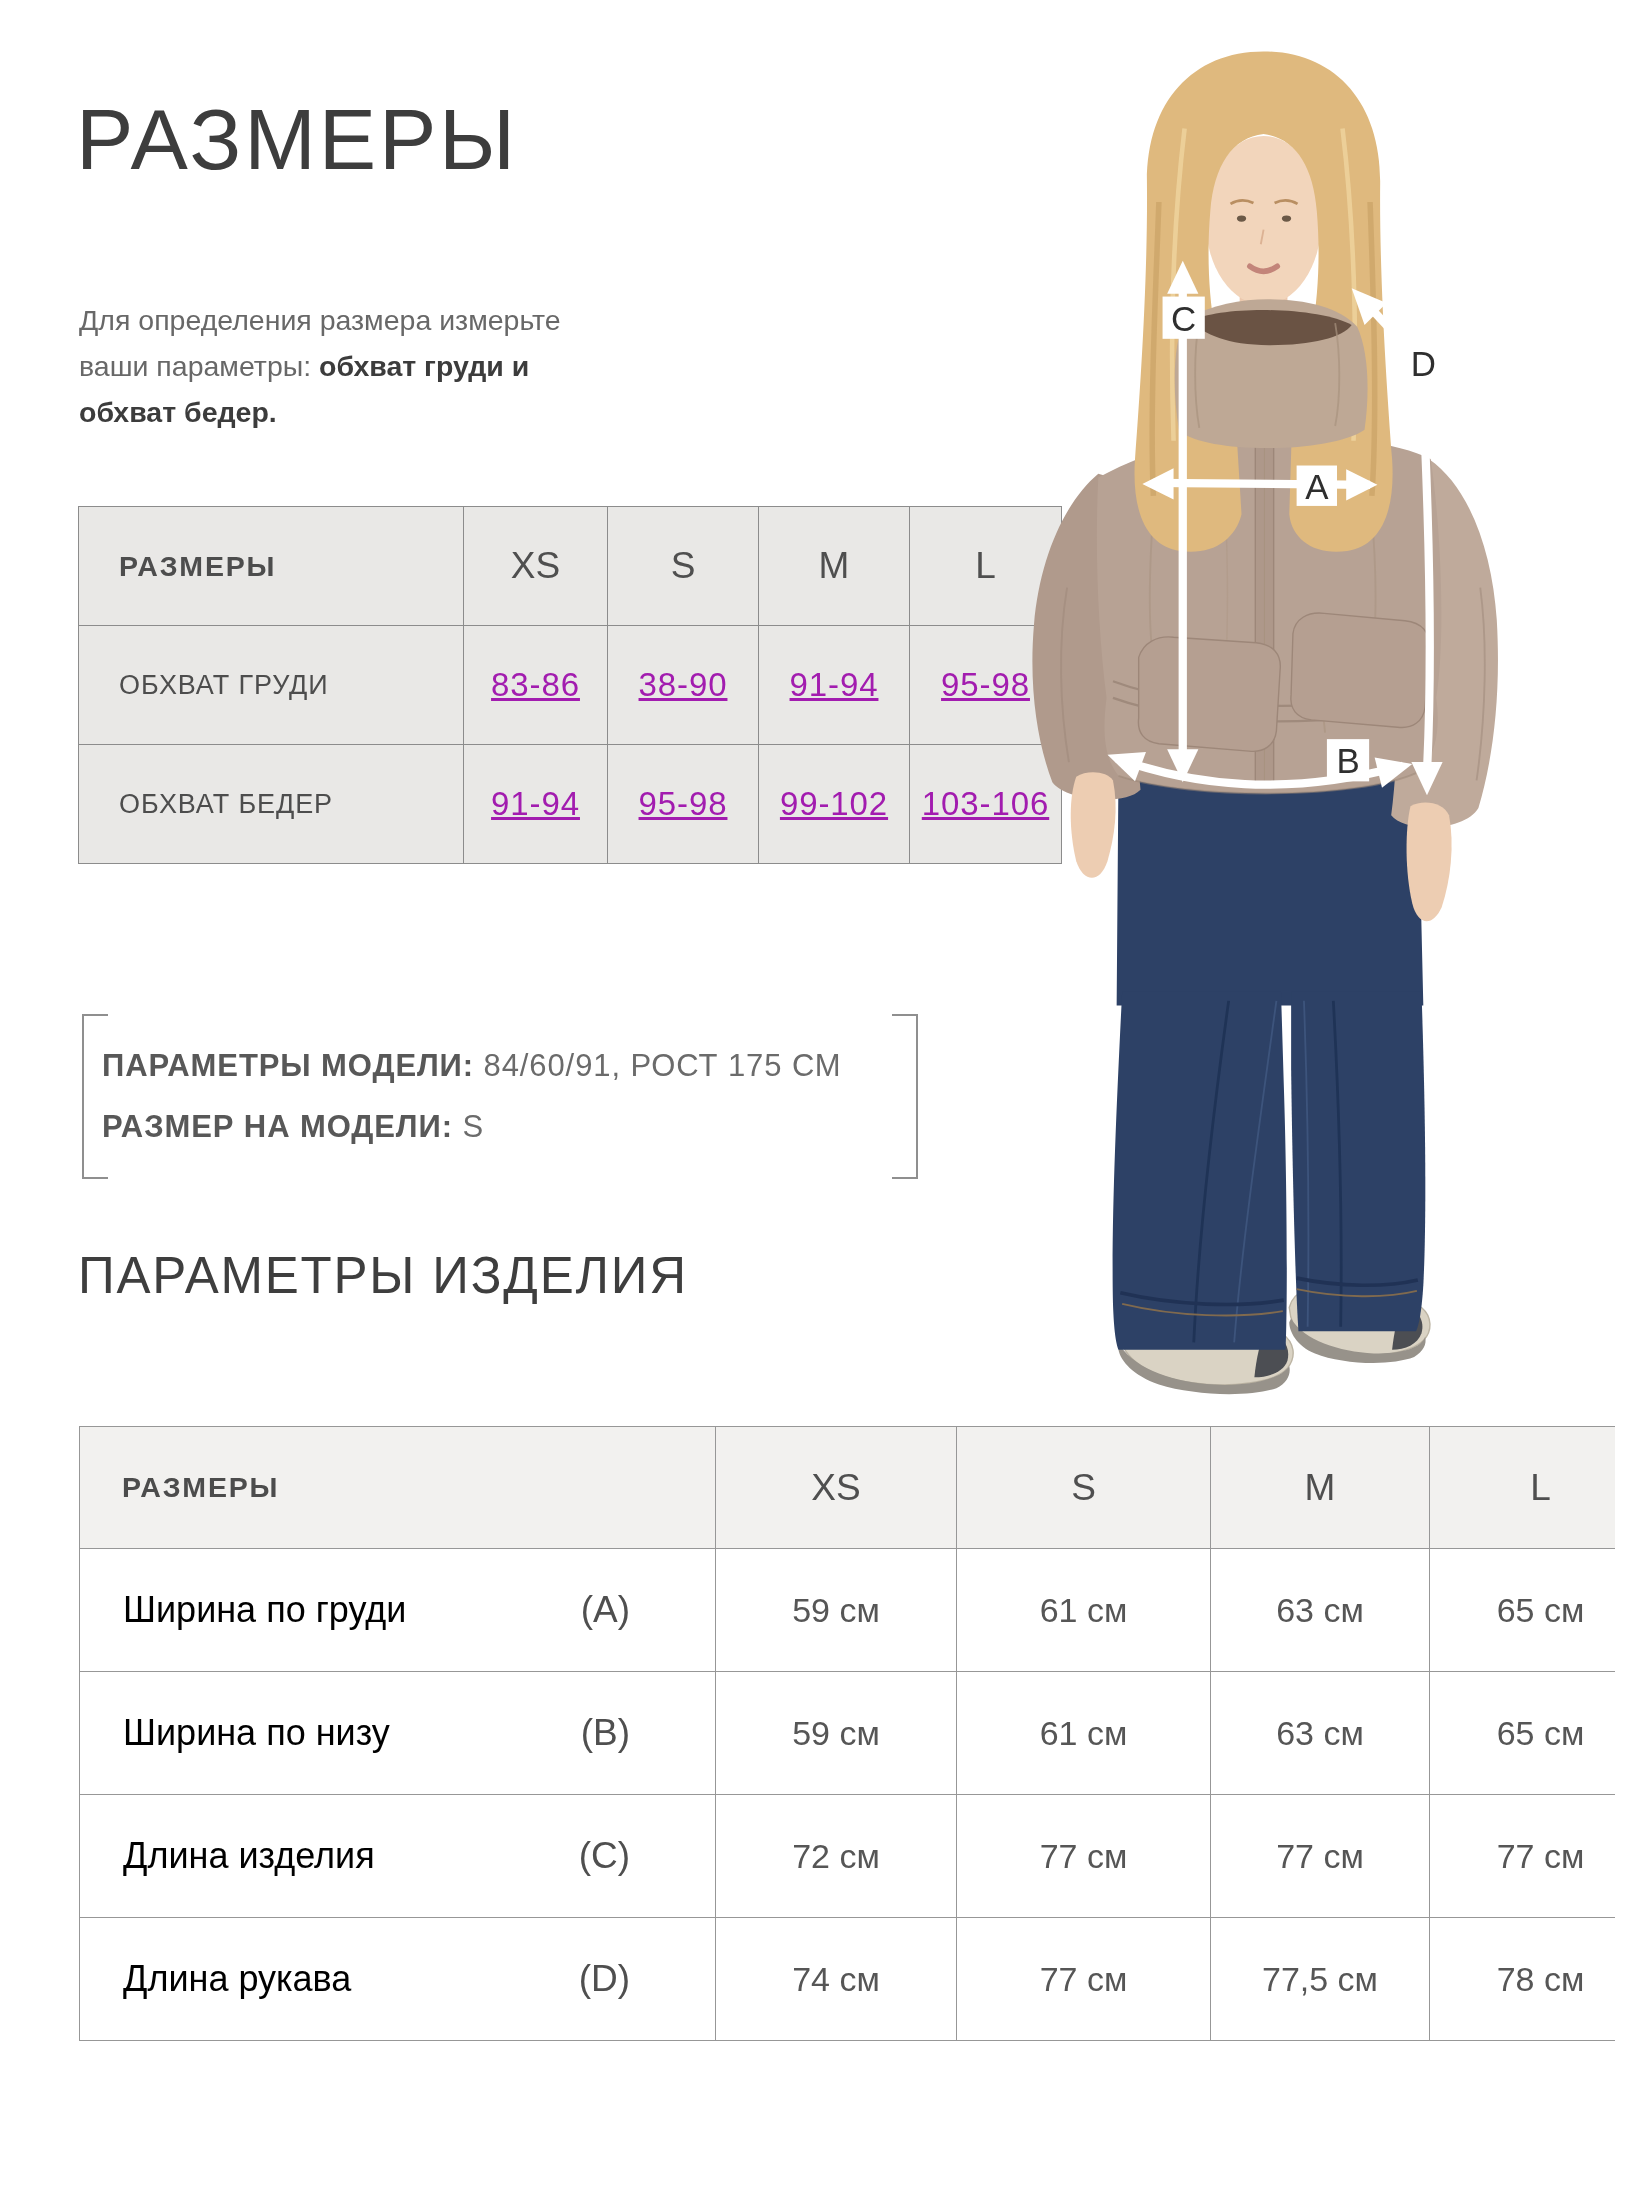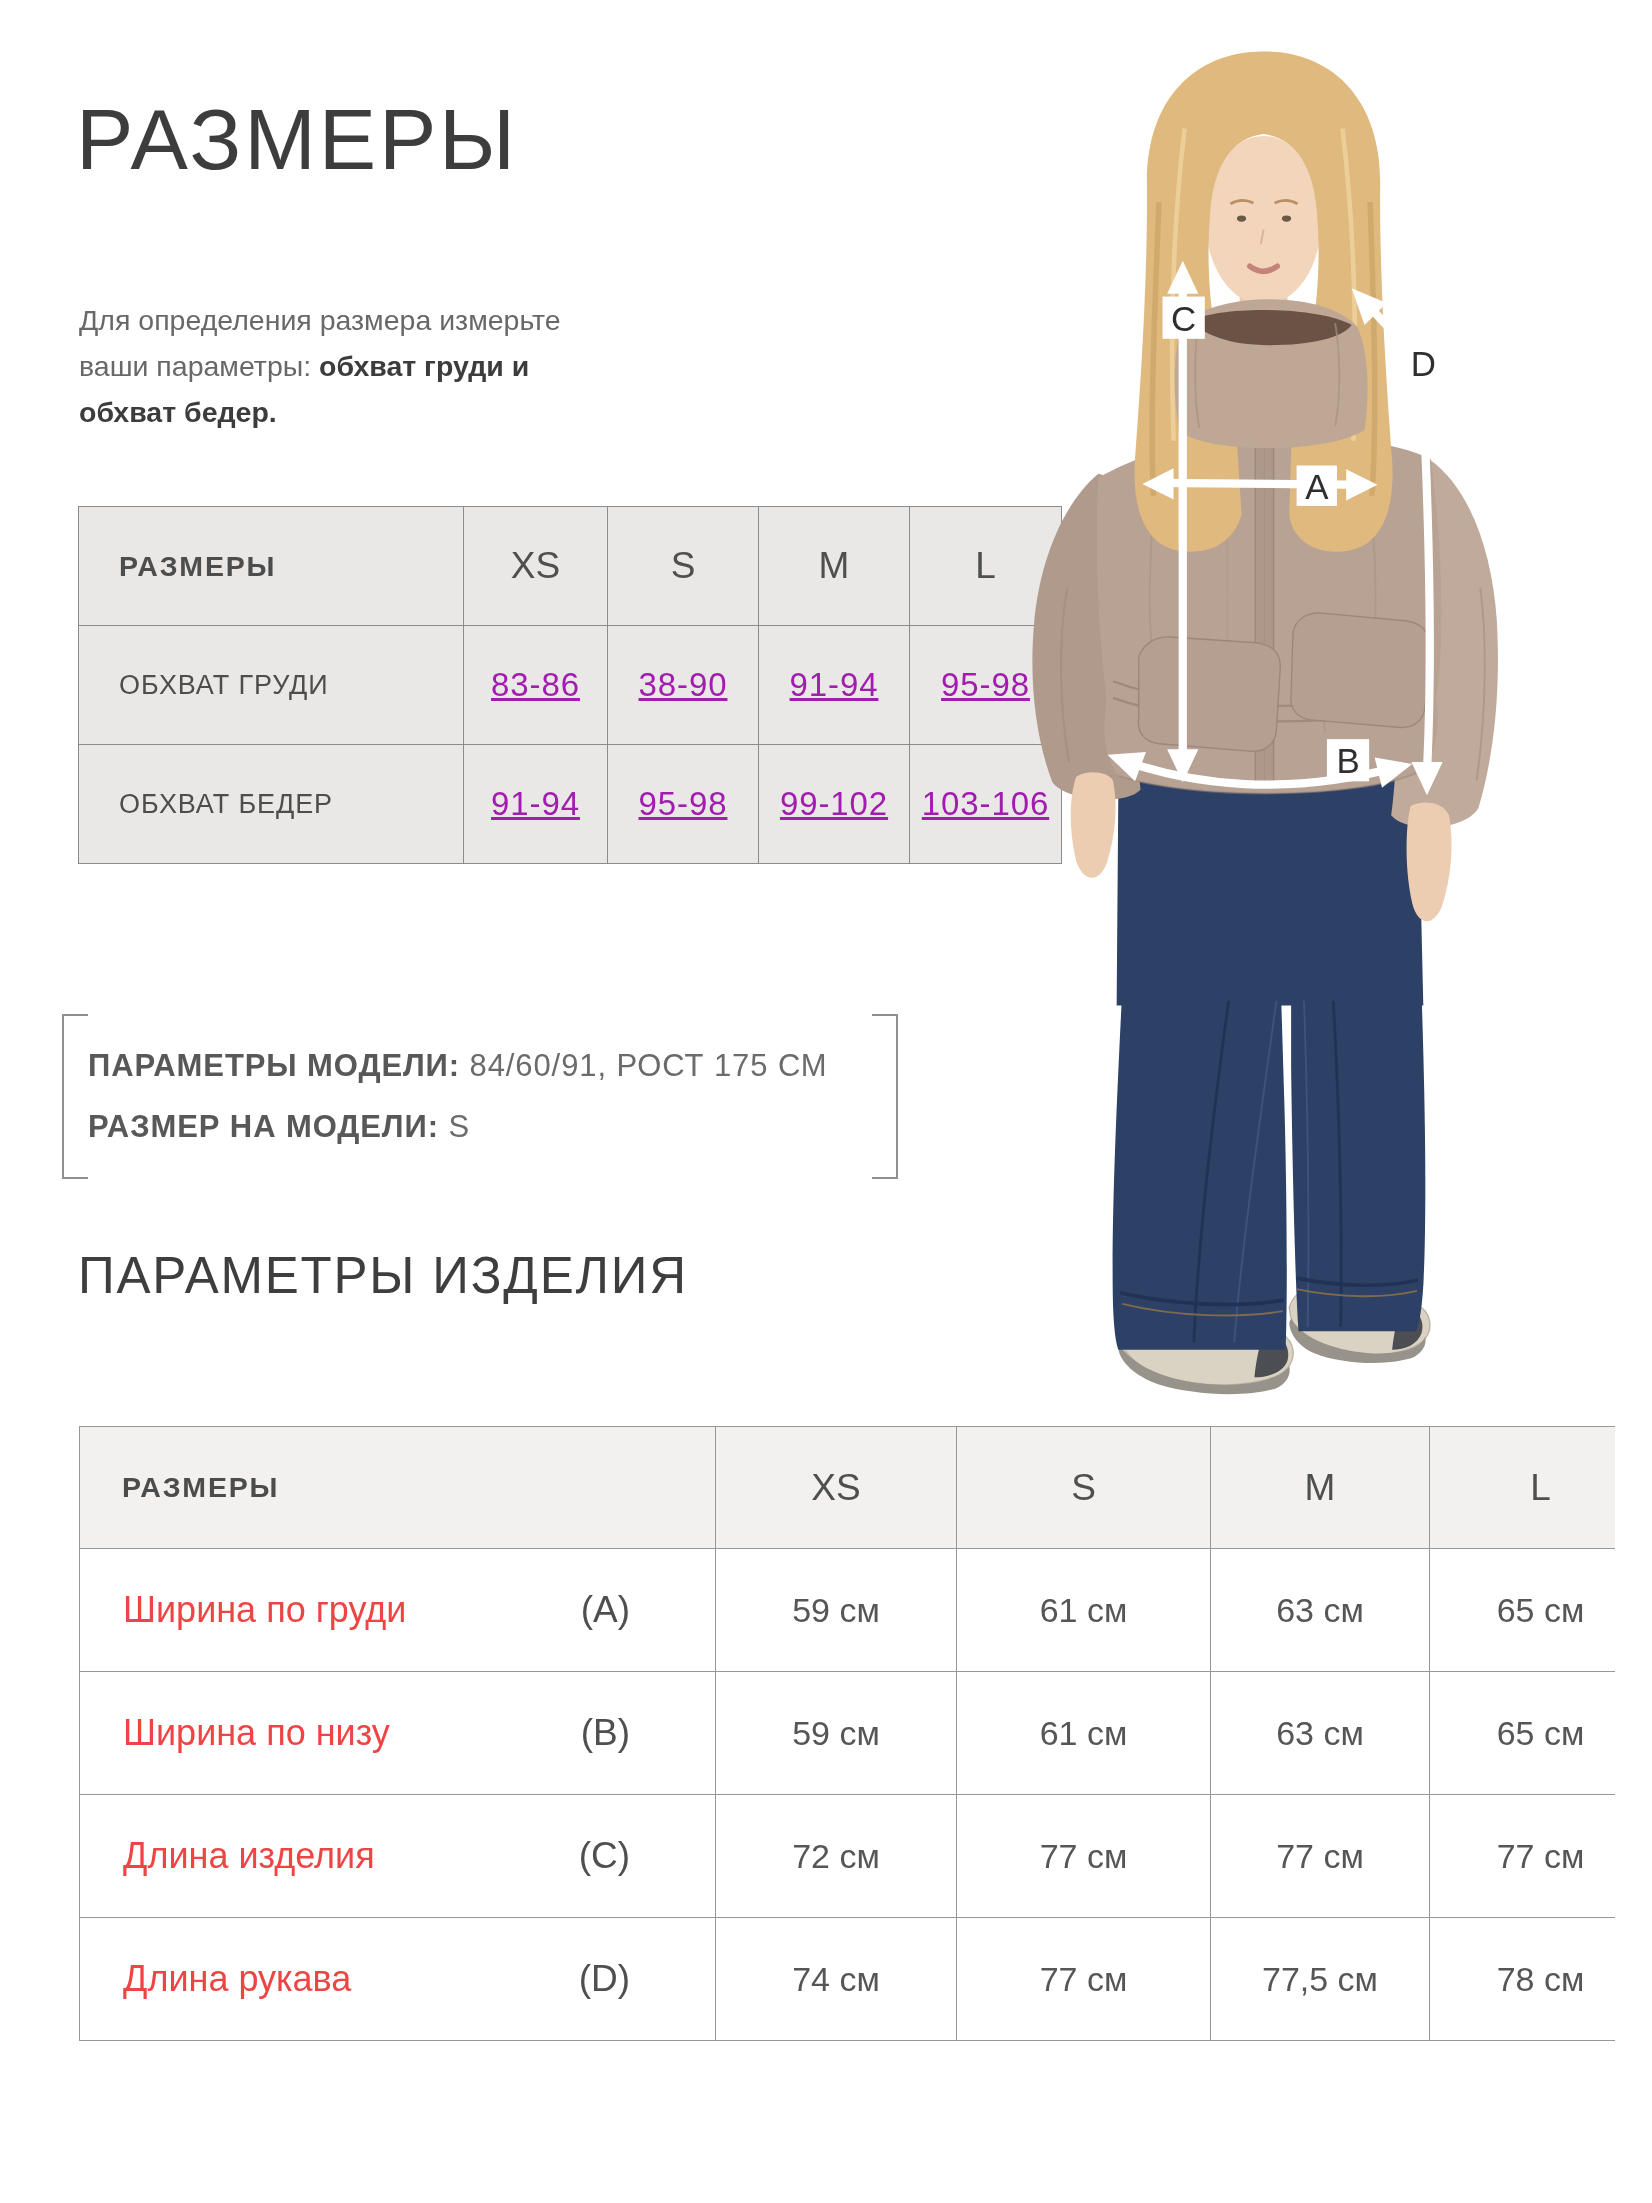--- a/index.html
+++ b/index.html
@@ -20,23 +20,23 @@
   .t1 .hrow td{height:116px;}
   .t1 .drow td{height:116px;}
   .t1 .rowlab{text-align:left;padding-left:40px;font-size:27px;letter-spacing:0.9px;}
   .t1 .hrow .rowlab{font-weight:bold;font-size:28.5px;letter-spacing:1.8px;}
   .t1 .sizecell{text-align:center;font-size:37px;color:#4f4f4f;}
   .t1 .valcell{text-align:center;font-size:33px;letter-spacing:0.9px;color:#a21caf;text-decoration:underline;}
   .t1 .c1{width:343px;} .t1 .c2{width:141px;} .t1 .c3{width:148px;}
   .t1 .c4{width:148px;} .t1 .c5{width:149px;}
 
   
-  .model-box{position:absolute;left:62px;top:1014px;width:836px;height:165px;
+  .model-box{position:absolute;left:82px;top:1014px;width:836px;height:165px;
              display:flex;flex-direction:column;justify-content:center;gap:25px;
-             padding-left:26px;box-sizing:border-box;}
+             padding-left:20px;box-sizing:border-box;}
   .model-box .br{position:absolute;top:0;bottom:0;width:24px;}
   .model-box .br-l{left:0;border-left:2.8px solid #8f8f8f;border-top:2.8px solid #8f8f8f;
                    border-bottom:2.8px solid #8f8f8f;}
   .model-box .br-r{right:0;border-right:2.8px solid #8f8f8f;border-top:2.8px solid #8f8f8f;
                    border-bottom:2.8px solid #8f8f8f;}
   .model-box .line{font-size:31px;letter-spacing:0.9px;color:#6b6b6b;}
   .model-box .lab{font-weight:600;color:#585858;}
 
   .h2{position:absolute;left:78px;top:1246px;font-size:51px;font-weight:400;
       letter-spacing:1.8px;color:#3e3e3e;}
@@ -44,21 +44,21 @@
   
   .t2{position:absolute;left:79px;top:1426px;width:1515px;table-layout:fixed;background:#fff;}
   .t2 td{border:1.8px solid #979797;vertical-align:middle;color:#555;}
   .t2 .hrow td{height:119px;background:#f2f1ef;}
   .t2 .drow td{height:120px;}
   .t2 .hlab{text-align:left;padding-left:42px;font-weight:bold;font-size:28.5px;
             letter-spacing:1.8px;color:#4c4c4c;}
   .t2 .sizecell{text-align:center;font-size:37px;color:#4f4f4f;}
   .t2 .labcell .in{display:flex;justify-content:space-between;align-items:center;
                    padding-left:42px;padding-right:84px;}
-  .t2 .lab{font-size:36px;color:#ef4444;}
+  .t2 .lab{font-size:36px;color:#000000;}
   .t2 .letter{font-size:37px;color:#4f4f4f;}
   .t2 .valcell{text-align:center;font-size:34px;color:#565656;}
   .t2 .c1{width:592px;} .t2 .c2{width:238px;} .t2 .c3{width:251px;}
   .t2 .c4{width:216px;} .t2 .c5{width:219px;}
 
   .photo{position:absolute;left:1010px;top:0;width:643px;height:1414px;}
 </style>
 </head>
 <body>
 

